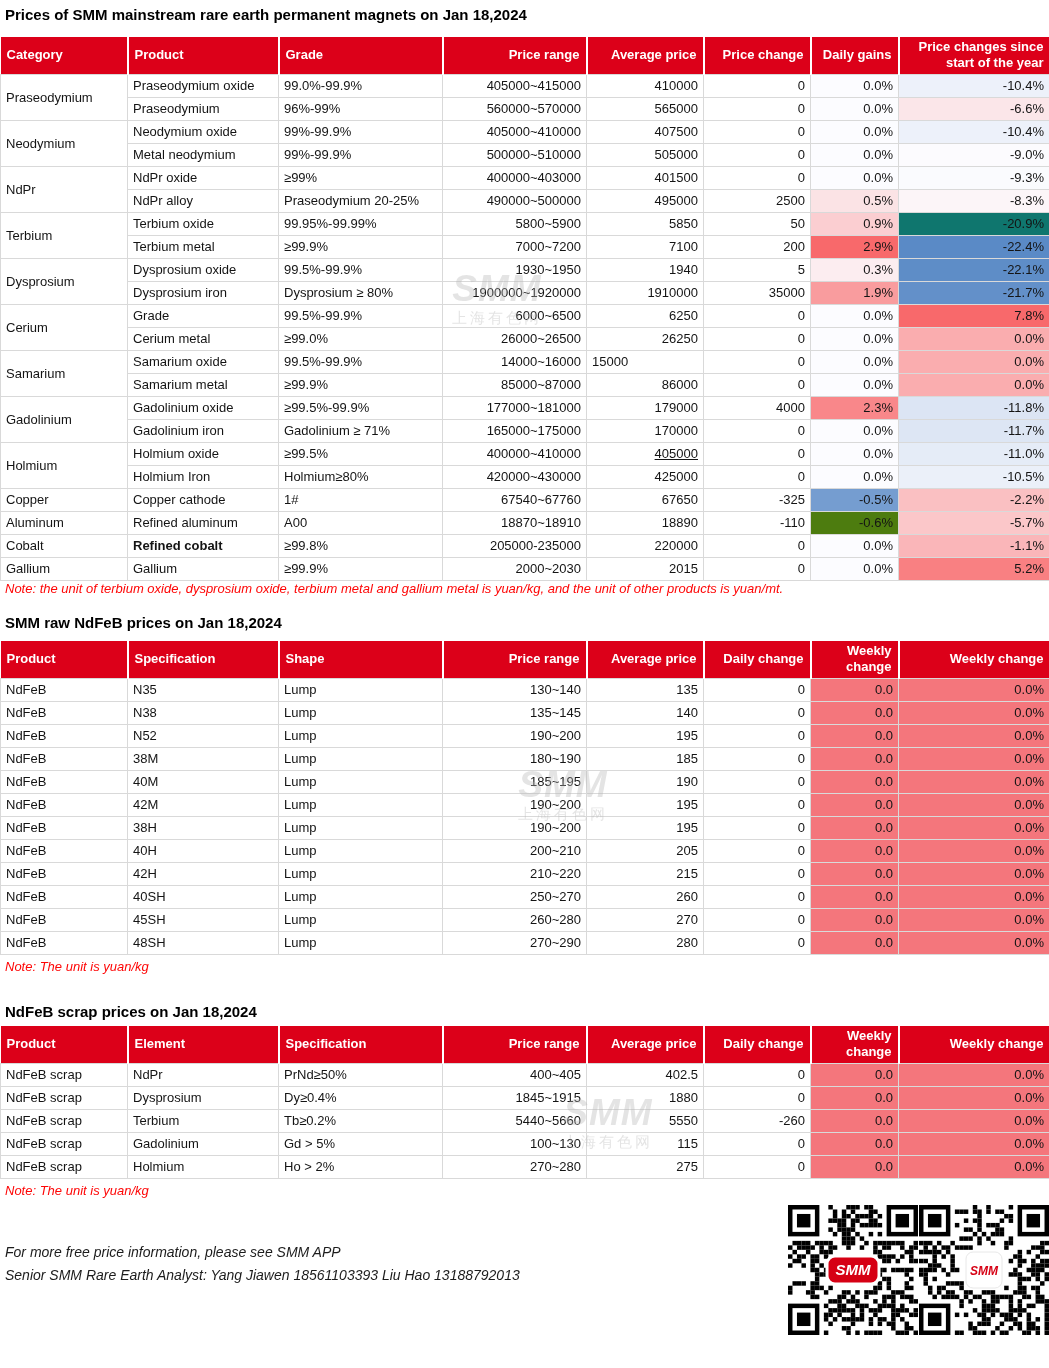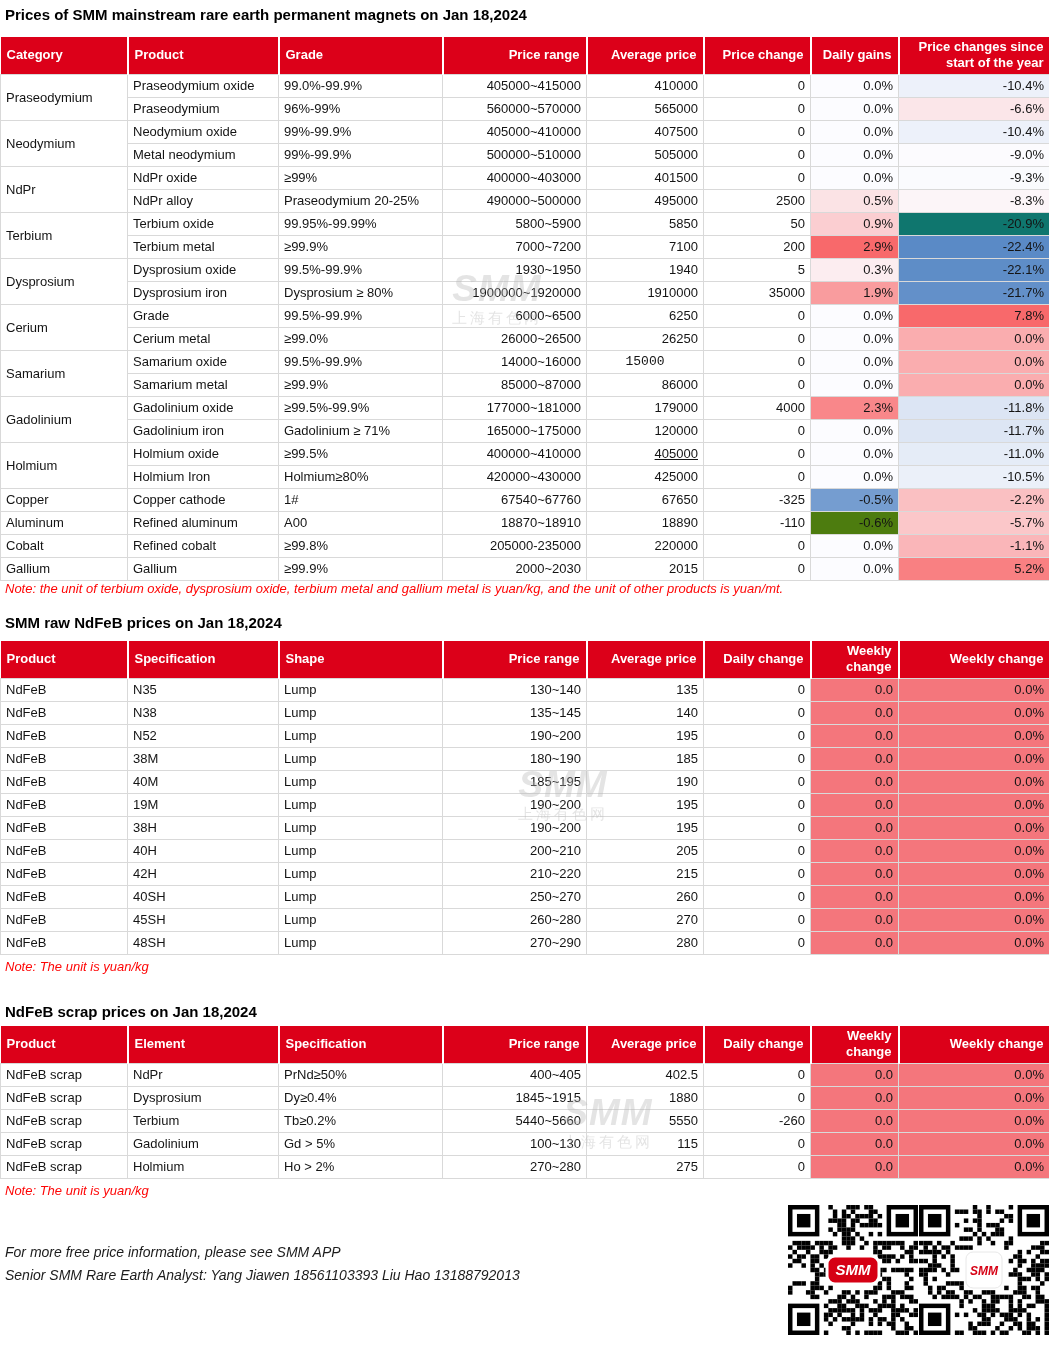--- a/index.html
+++ b/index.html
@@ -166,21 +166,21 @@
             <td style="text-align: right;">26250</td>
             <td style="text-align: right;">0</td>
             <td style="text-align: right; background: rgb(252, 252, 255);">0.0%</td>
             <td style="text-align: right; background: rgb(250, 173, 175);">0.0%</td>
           </tr>
           <tr>
             <td rowspan="2" style="text-align: left;">Samarium</td>
             <td style="text-align: left;">Samarium oxide</td>
             <td style="text-align: left;">99.5%-99.9%</td>
             <td style="text-align: right;">14000~16000</td>
-            <td style="text-align: center; font-family: Liberation Mono, monospace;">15000</td>
+            <td style="text-align: left;">15000</td>
             <td style="text-align: right;">0</td>
             <td style="text-align: right; background: rgb(252, 252, 255);">0.0%</td>
             <td style="text-align: right; background: rgb(250, 173, 175);">0.0%</td>
           </tr>
           <tr>
             <td style="text-align: left;">Samarium metal</td>
             <td style="text-align: left;">≥99.9%</td>
             <td style="text-align: right;">85000~87000</td>
             <td style="text-align: right;">86000</td>
             <td style="text-align: right;">0</td>
@@ -194,21 +194,21 @@
             <td style="text-align: right;">177000~181000</td>
             <td style="text-align: right;">179000</td>
             <td style="text-align: right;">4000</td>
             <td style="text-align: right; background: rgb(249, 135, 138);">2.3%</td>
             <td style="text-align: right; background: rgb(220, 229, 244);">-11.8%</td>
           </tr>
           <tr>
             <td style="text-align: left;">Gadolinium iron</td>
             <td style="text-align: left;">Gadolinium ≥ 71%</td>
             <td style="text-align: right;">165000~175000</td>
-            <td style="text-align: right;">120000</td>
+            <td style="text-align: right;">170000</td>
             <td style="text-align: right;">0</td>
             <td style="text-align: right; background: rgb(252, 252, 255);">0.0%</td>
             <td style="text-align: right; background: rgb(221, 230, 244);">-11.7%</td>
           </tr>
           <tr>
             <td rowspan="2" style="text-align: left;">Holmium</td>
             <td style="text-align: left;">Holmium oxide</td>
             <td style="text-align: left;">≥99.5%</td>
             <td style="text-align: right;">400000~410000</td>
             <td style="text-align: right; text-decoration: underline;">405000</td>
@@ -240,21 +240,21 @@
             <td style="text-align: left;">Refined aluminum</td>
             <td style="text-align: left;">A00</td>
             <td style="text-align: right;">18870~18910</td>
             <td style="text-align: right;">18890</td>
             <td style="text-align: right;">-110</td>
             <td style="text-align: right; background: #4d7c0f;">-0.6%</td>
             <td style="text-align: right; background: rgb(251, 199, 201);">-5.7%</td>
           </tr>
           <tr>
             <td style="text-align: left;">Cobalt</td>
-            <td style="text-align: left;">Refined cobalt</td>
+            <td style="text-align: left; font-weight: bold;">Refined cobalt</td>
             <td style="text-align: left;">≥99.8%</td>
             <td style="text-align: right;">205000-235000</td>
             <td style="text-align: right;">220000</td>
             <td style="text-align: right;">0</td>
             <td style="text-align: right; background: rgb(252, 252, 255);">0.0%</td>
             <td style="text-align: right; background: rgb(250, 182, 185);">-1.1%</td>
           </tr>
           <tr>
             <td style="text-align: left;">Gallium</td>
             <td style="text-align: left;">Gallium</td>
@@ -341,21 +341,21 @@
             <td style="text-align: left;">40M</td>
             <td style="text-align: left;">Lump</td>
             <td style="text-align: right;">185~195</td>
             <td style="text-align: right;">190</td>
             <td style="text-align: right;">0</td>
             <td style="text-align: right; background: rgb(244, 118, 124);">0.0</td>
             <td style="text-align: right; background: rgb(244, 118, 124);">0.0%</td>
           </tr>
           <tr>
             <td style="text-align: left;">NdFeB</td>
-            <td style="text-align: left;">19M</td>
+            <td style="text-align: left;">42M</td>
             <td style="text-align: left;">Lump</td>
             <td style="text-align: right;">190~200</td>
             <td style="text-align: right;">195</td>
             <td style="text-align: right;">0</td>
             <td style="text-align: right; background: rgb(244, 118, 124);">0.0</td>
             <td style="text-align: right; background: rgb(244, 118, 124);">0.0%</td>
           </tr>
           <tr>
             <td style="text-align: left;">NdFeB</td>
             <td style="text-align: left; margin-left: 29px;">38H</td>

